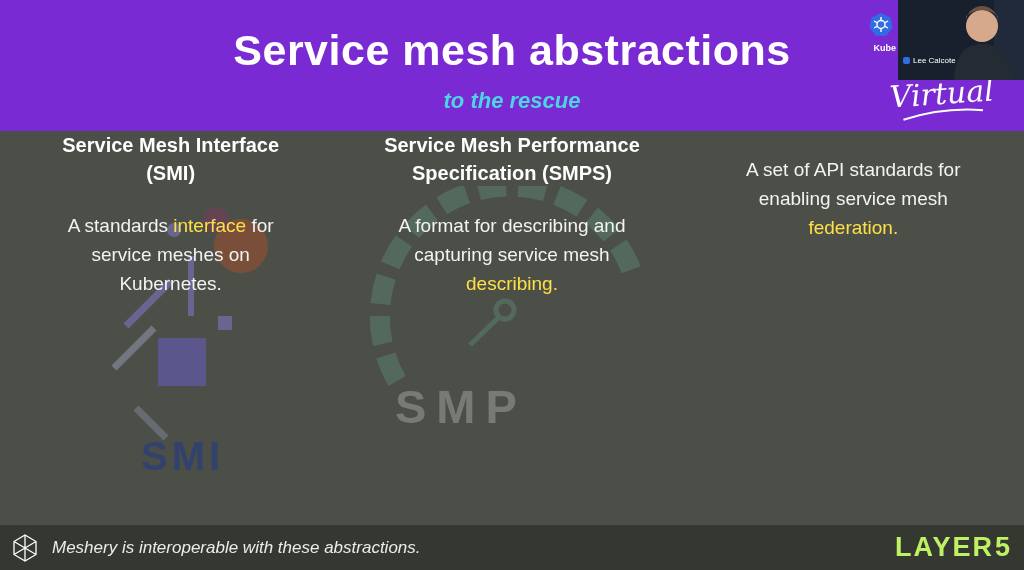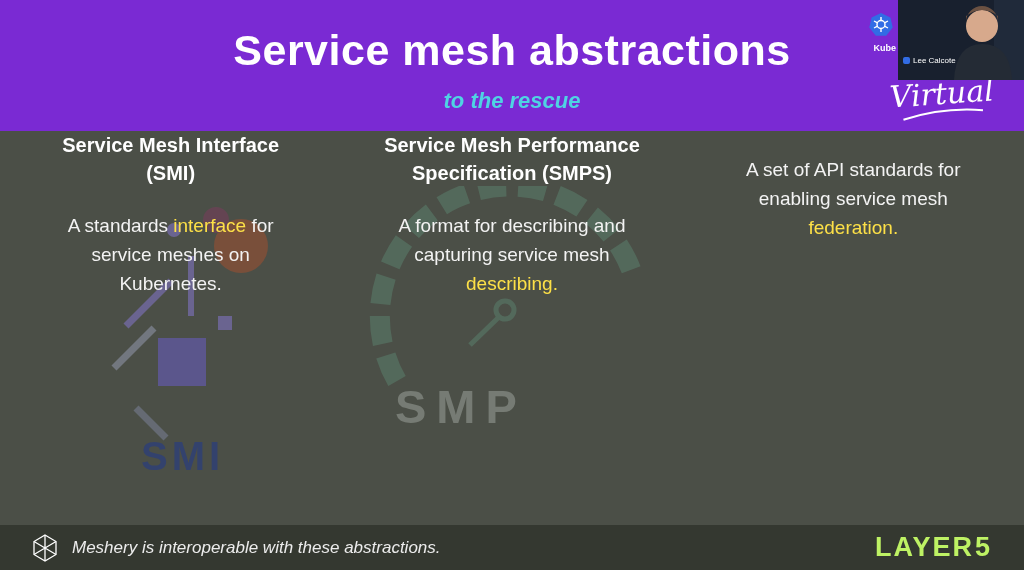--- a/index.html
+++ b/index.html
@@ -28,21 +28,21 @@
   .cols { position:relative; z-index:1; display:flex; height:100%; }
   .col { flex:1; text-align:center; }
   .col h2 { font-size:20px; line-height:28px; font-weight:bold; color:#fff; margin:0 auto; }
   .col p { margin:24px auto 0; font-size:19px; line-height:29px; color:#f3f3f3; }
   .col:nth-child(1) h2 { max-width:250px; } .col:nth-child(1) p { max-width:240px; }
   .col:nth-child(2) h2 { max-width:290px; } .col:nth-child(2) p { max-width:270px; }
   .col:nth-child(3) h2 { max-width:290px; } .col:nth-child(3) p { max-width:262px; }
   .hl { color:#fde047; }
 
   
-  .footer { position:absolute; bottom:0; left:0; width:100%; height:45px; background:#343830; display:flex; align-items:center; padding:0 32px; }
+  .footer { position:absolute; bottom:0; left:0; width:100%; height:45px; background:#343830; display:flex; align-items:center; padding:0 12px; }
   .footer .meshery-icon { margin-right:14px; display:flex; }
   .tagline { flex:1; font-size:17px; font-style:italic; color:#ececec; }
   .brand { font-size:27px; font-weight:bold; letter-spacing:2px; color:#bef264; }
   .brand .five { margin-left:1px; }
 </style>
 </head>
 <body>
 
 <div class="slide">
 

